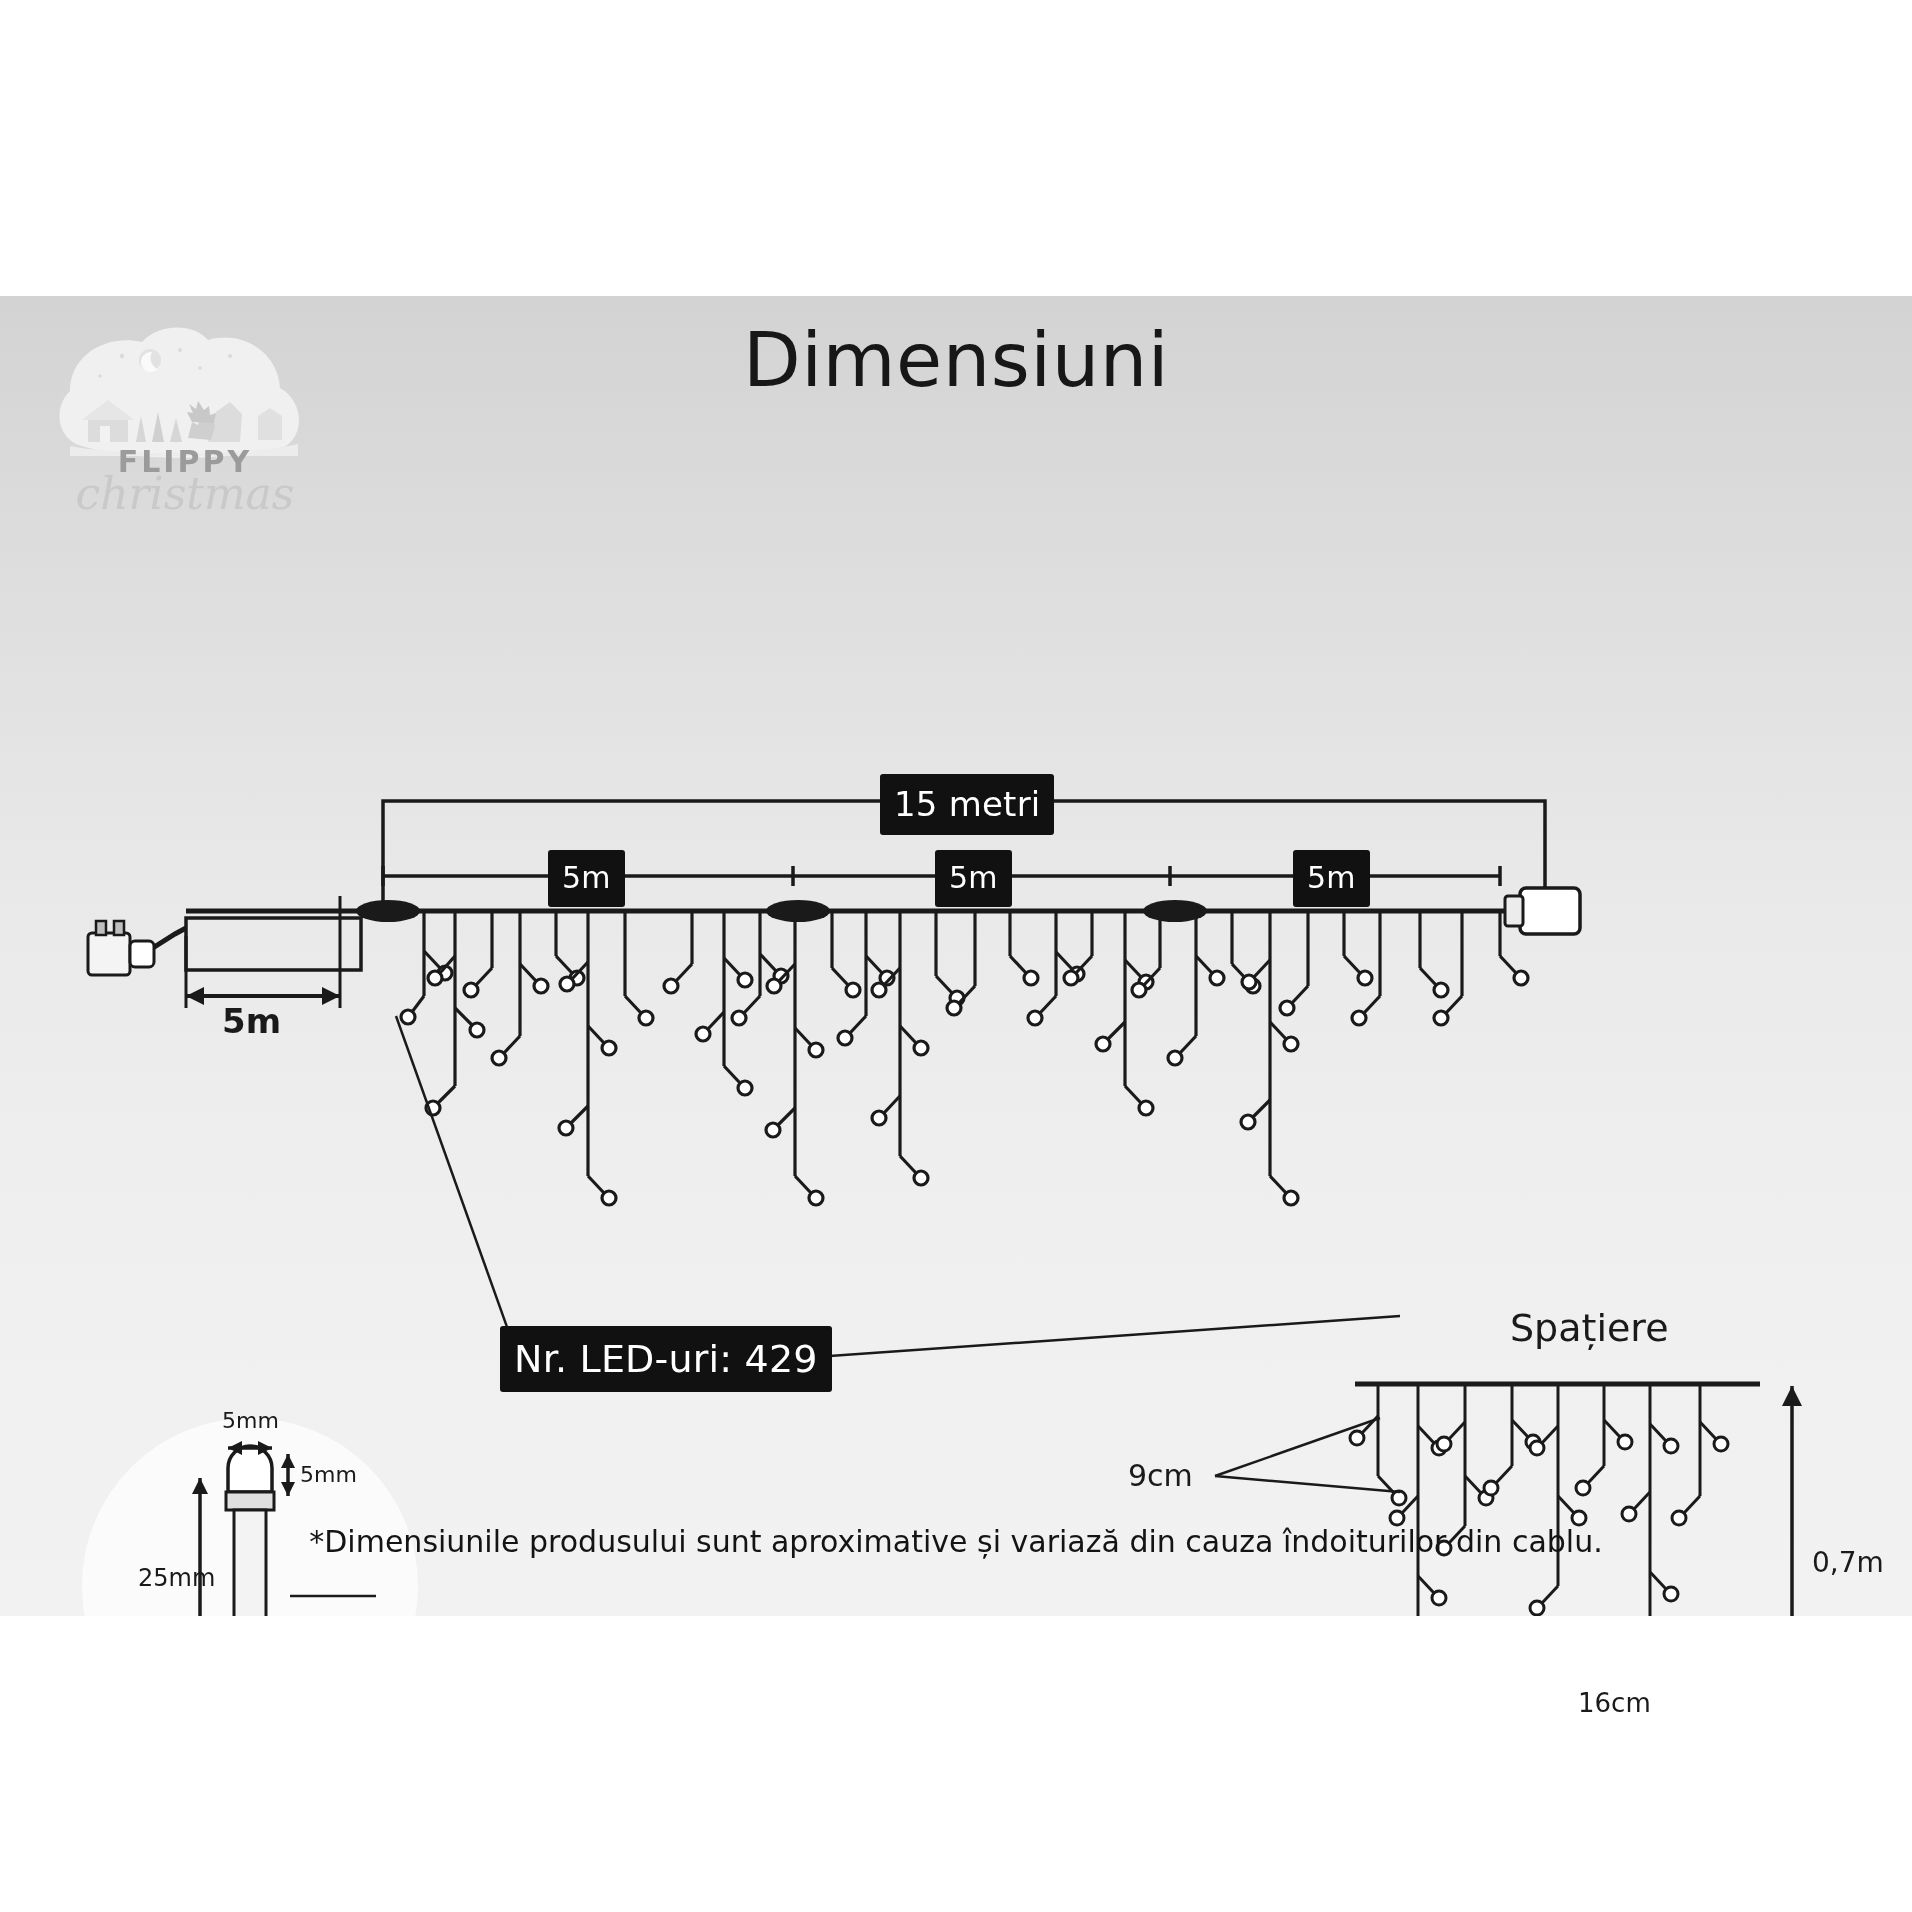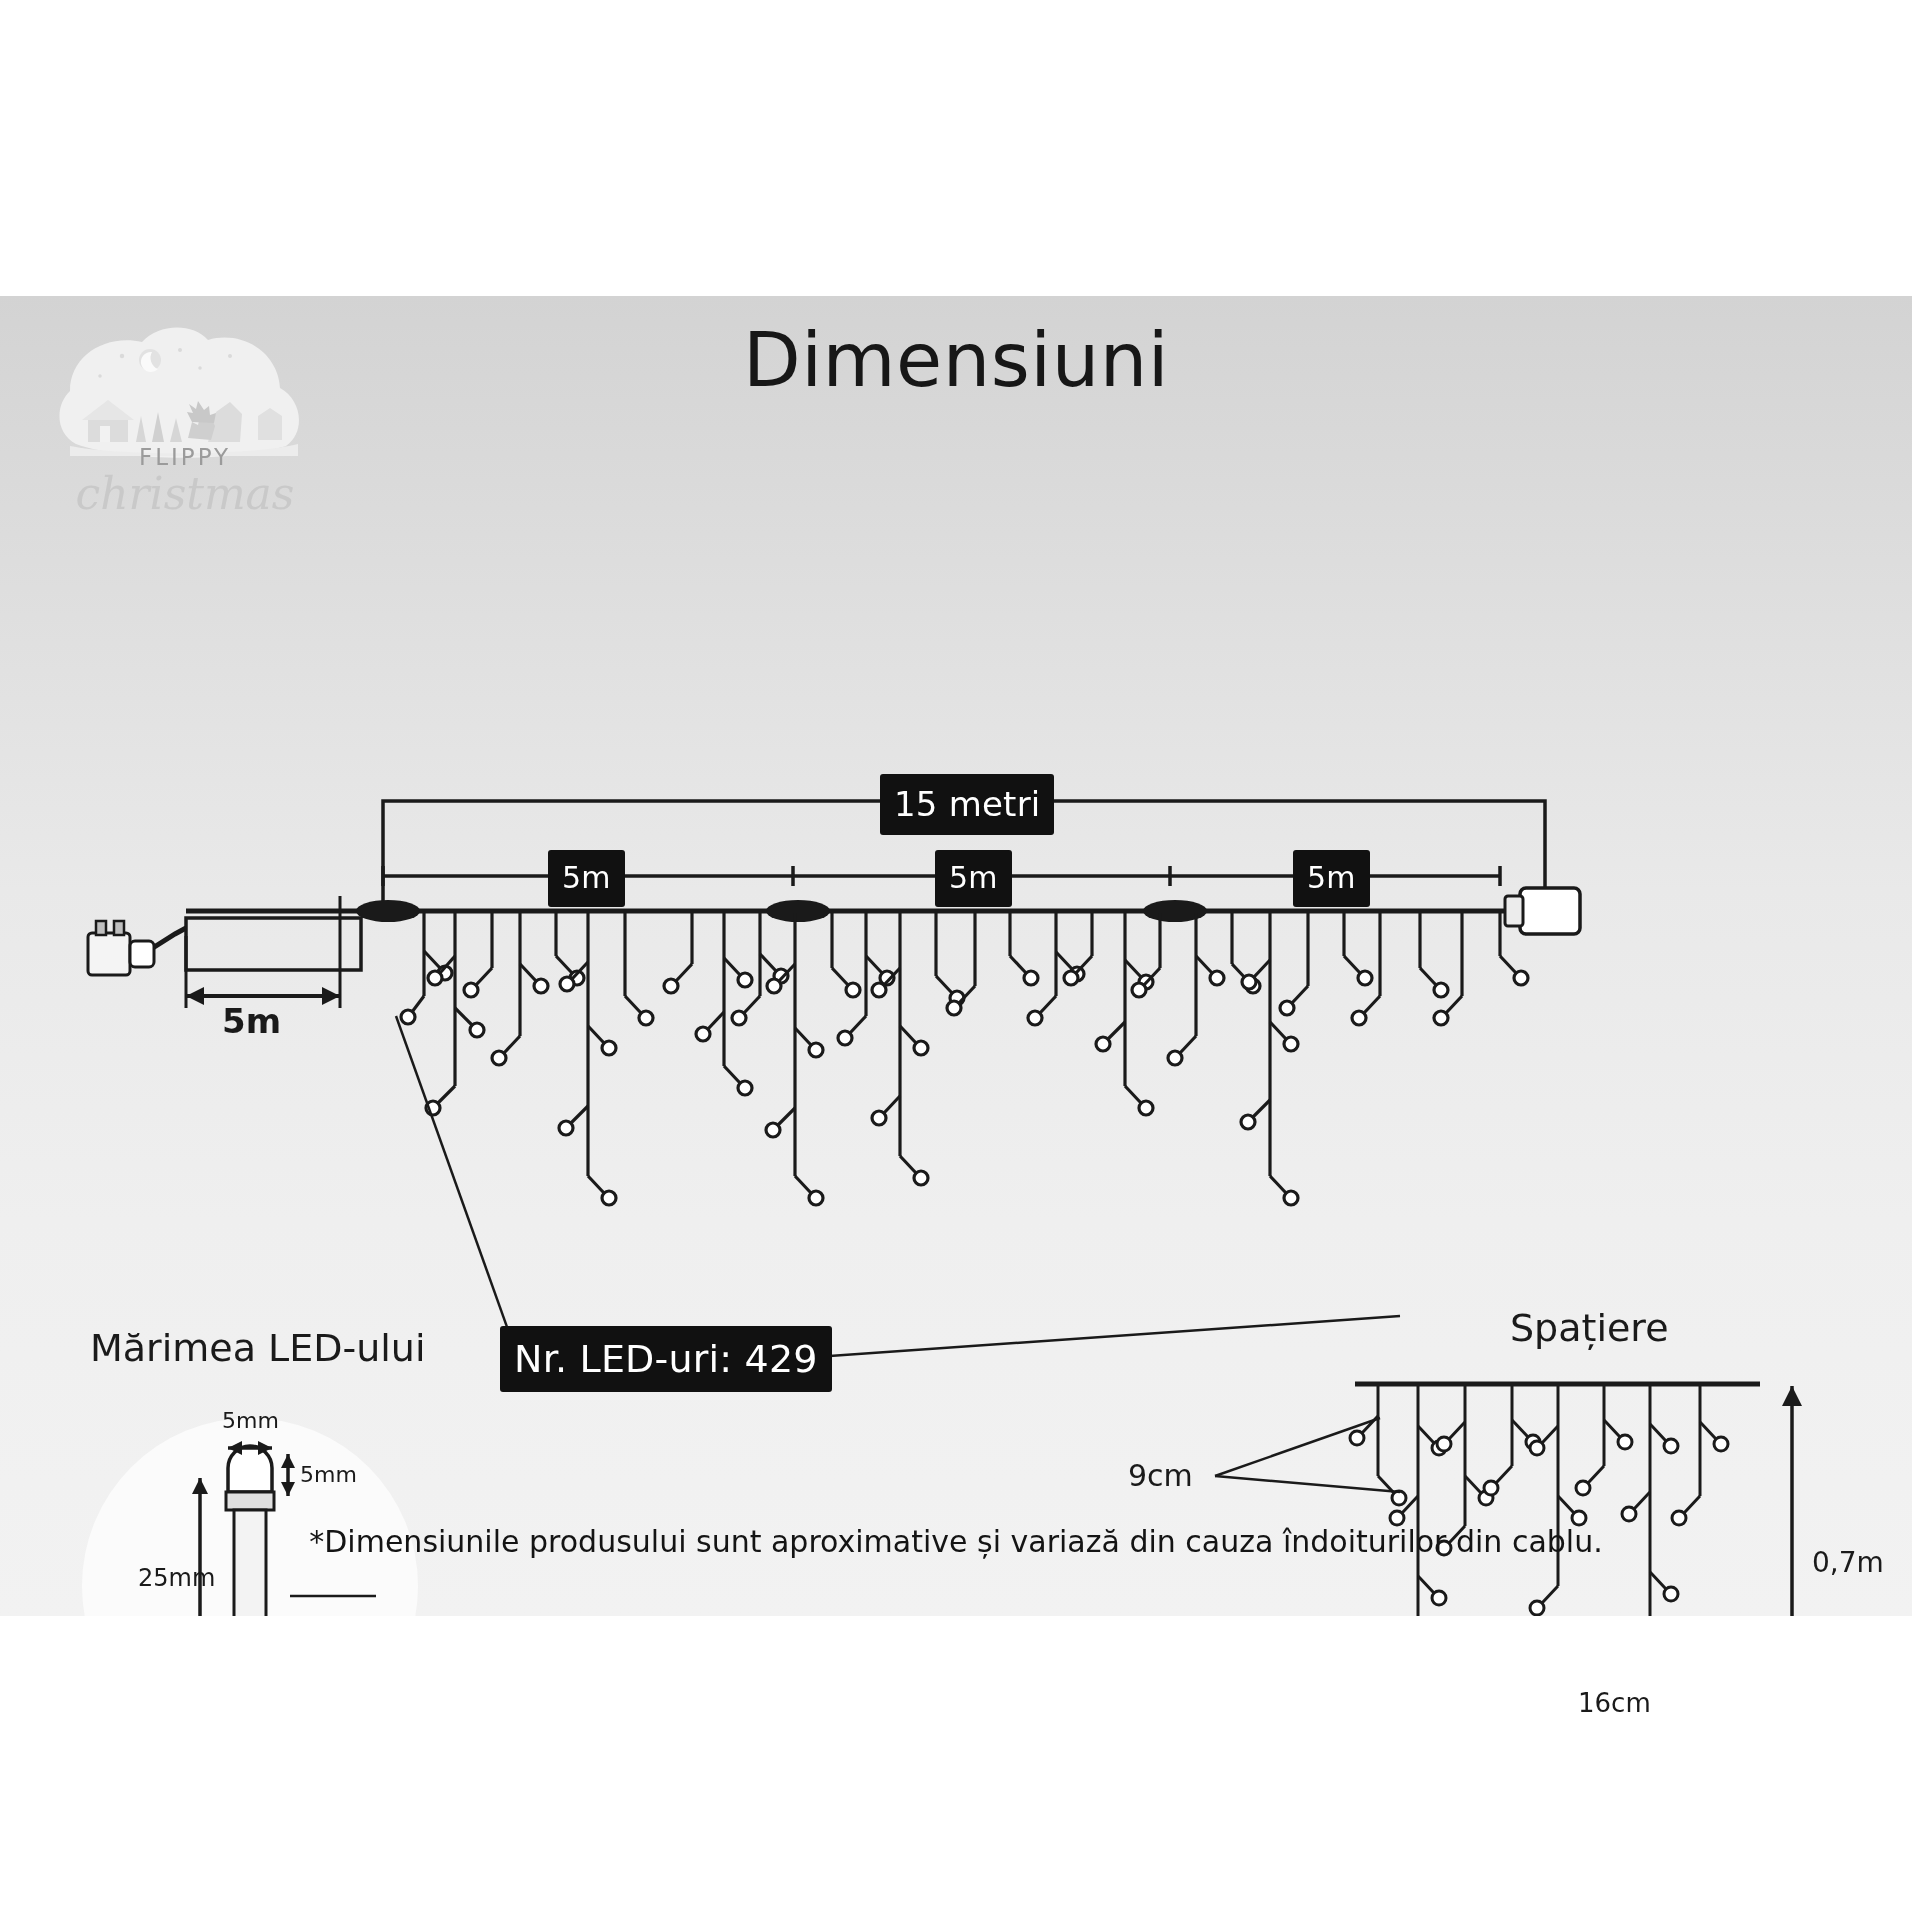--- a/index.html
+++ b/index.html
@@ -73,24 +73,24 @@
     top: 20px;
     width: 310px;
     height: 230px;
   }
   .logo-text1 {
     position: absolute;
     left: 0;
     top: 128px;
     width: 310px;
     text-align: center;
-    font-size: 23px;
+    font-size: 30px;
     letter-spacing: 3px;
     color: #9b9b9b;
-    font-weight: normal;
+    font-weight: bold;
   }
   .logo-text2 {
     position: absolute;
     left: 0;
     top: 152px;
     width: 310px;
     text-align: center;
     font-size: 44px;
     color: #c9c9c9;
     font-family: "DejaVu Serif", serif;
@@ -450,21 +450,20 @@
 
     <div class="lbl" style="left:935px; top:554px; font-size:30px;">5m</div>
 
     <div class="lbl" style="left:1293px; top:554px; font-size:30px;">5m</div>
 
 
     <div class="plain" style="left:222px; top:705px; font-size:34px; font-weight:bold;">5m</div>
 
     <div class="lbl" style="left:500px; top:1030px; font-size:38px;">Nr. LED-uri: 429</div>
 
-    <div class="plain" style="left:90px; top:1030px; font-size:38px;">Mărimea LED-ului</div>
 
     <div class="plain" style="left:222px; top:1112px; font-size:22px;">5mm</div>
 
     <div class="plain" style="left:300px; top:1166px; font-size:22px;">5mm</div>
 
     <div class="plain" style="left:138px; top:1268px; font-size:24px;">25mm</div>
 
 
     <div class="plain" style="left:1510px; top:1010px; font-size:38px;">Spațiere</div>
 

